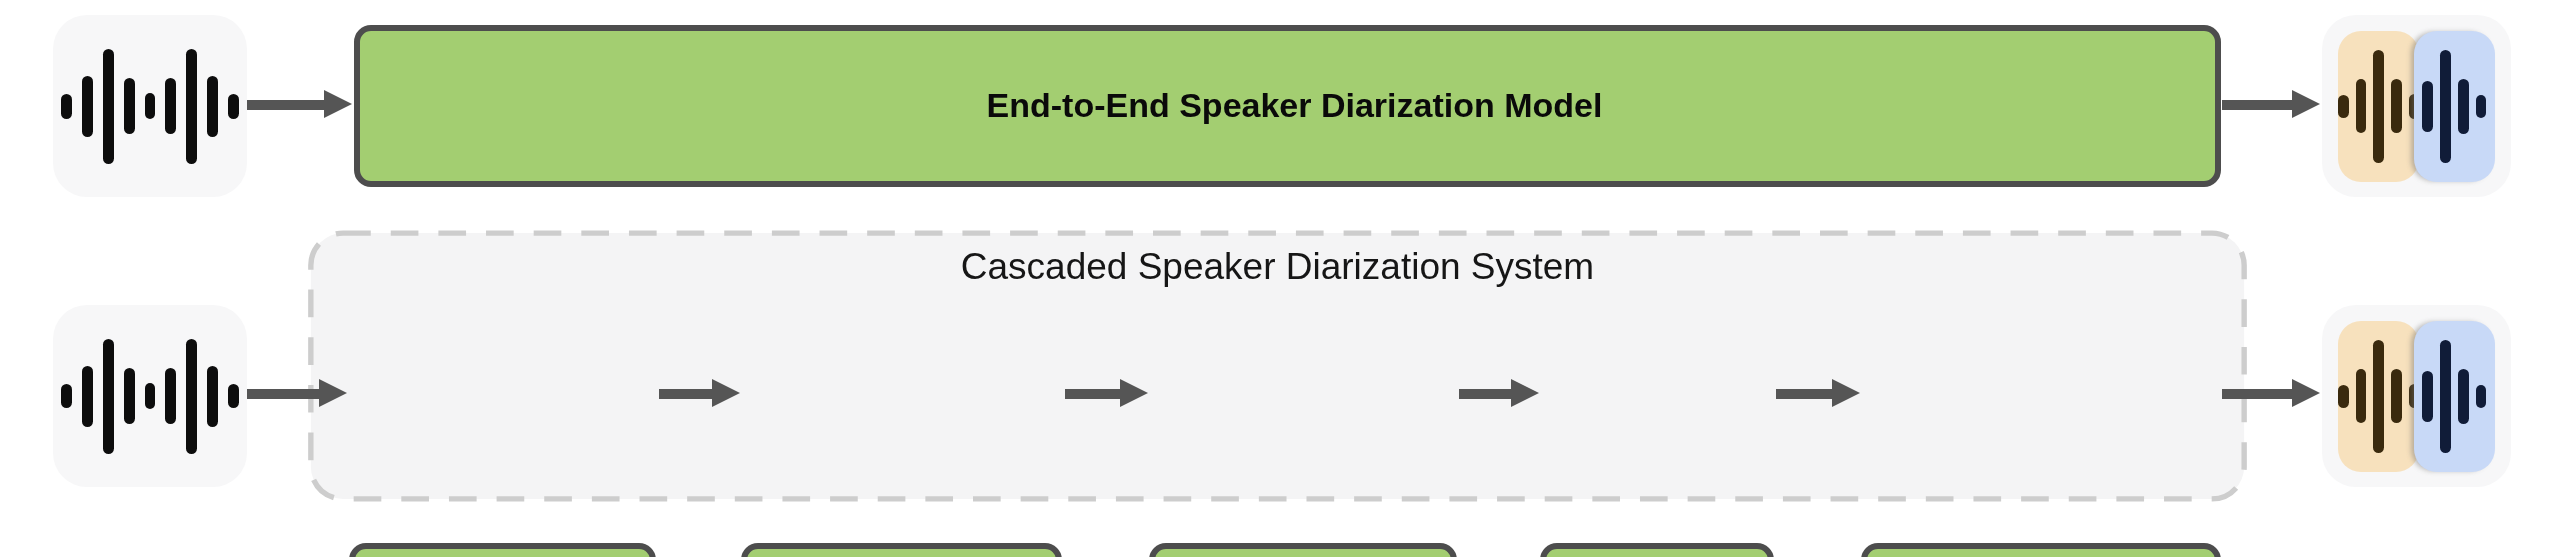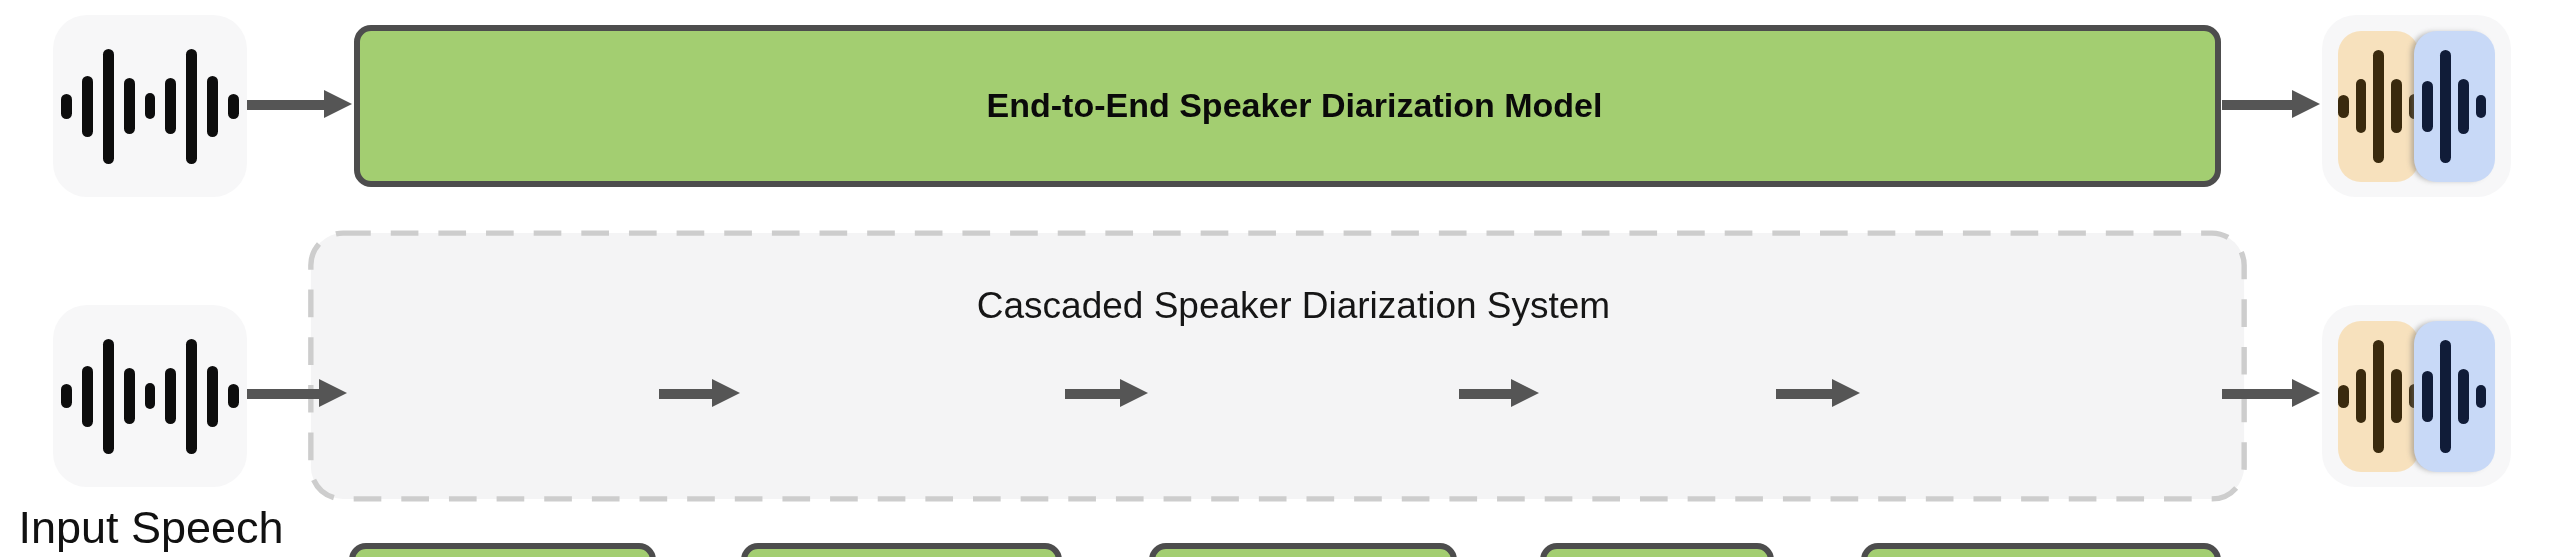--- a/index.html
+++ b/index.html
@@ -63,23 +63,23 @@
   .arrow .head{
     position:absolute;right:0;top:-14.6px;width:0;height:0;
     border-left:28px solid var(--arrow-gray,#555);
     border-top:14.6px solid transparent;
     border-bottom:14.6px solid transparent;
   }
   
   #cascade{position:absolute;left:307px;top:229px;width:1941px;height:274px;}
   #cascade svg{position:absolute;left:0;top:0;}
   #cascade-title{
-    position:absolute;left:16px;top:17px;width:100%;
+    position:absolute;left:0;top:17px;width:100%;
     text-align:center;
-    font-size:37px;font-weight:500;color:#161616;margin-top:39px;
+    font-size:37px;font-weight:500;color:#161616;
   }
   
   .caption{
     position:absolute;top:501px;
     font-size:45px;font-weight:500;line-height:54px;
     color:var(--text,#111);white-space:nowrap;
     transform:translateX(-50%);
   }
 </style>
 </head>
@@ -210,16 +210,15 @@
     <div class="chip chip-b">
       <div class="wave">
           <div class="bar" style="height: 51px;"></div>
           <div class="bar" style="height: 113px;"></div>
           <div class="bar" style="height: 55px;"></div>
           <div class="bar" style="height: 23px;"></div>
         </div>
     </div>
   </div>
 
-  <div class="caption" style="left:151px;">Input Speech</div>
 
 </div>
 
 
 </body></html>

